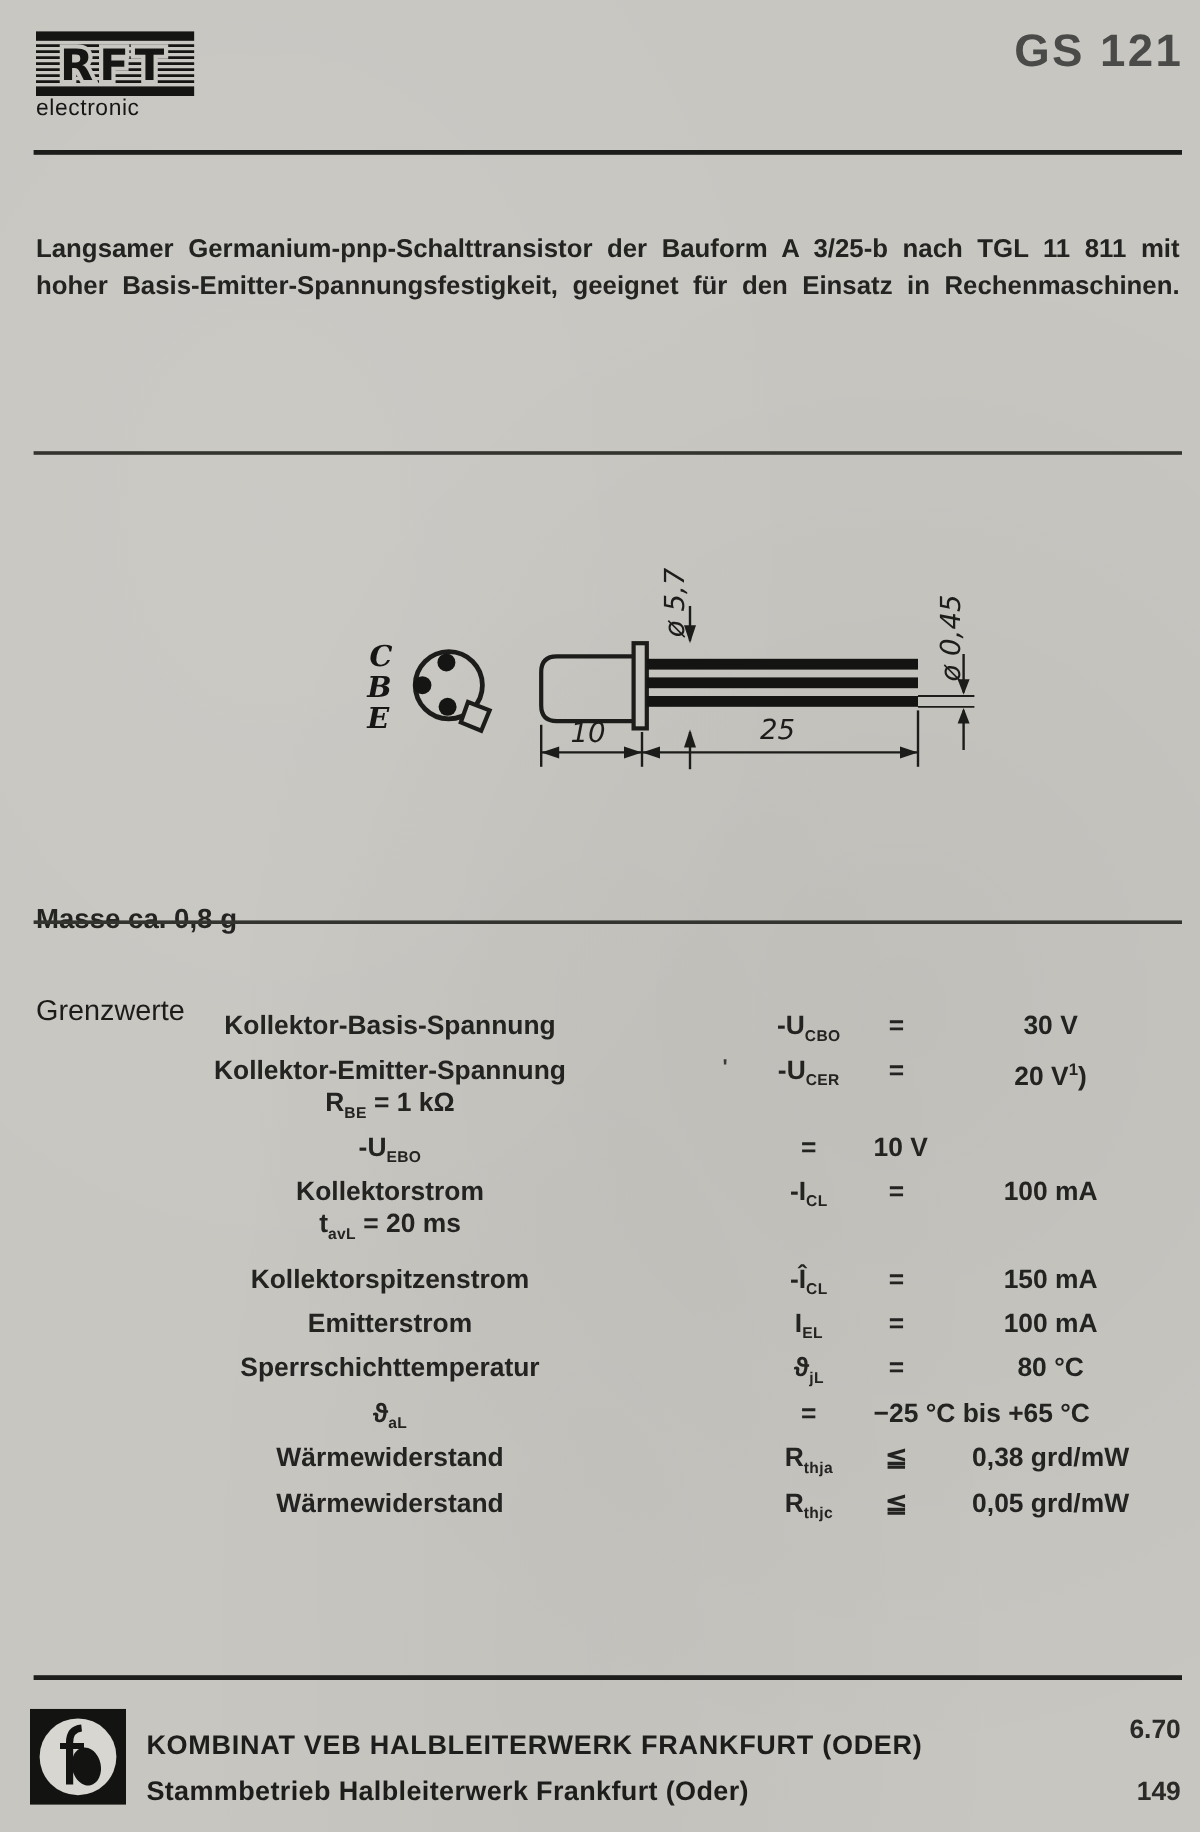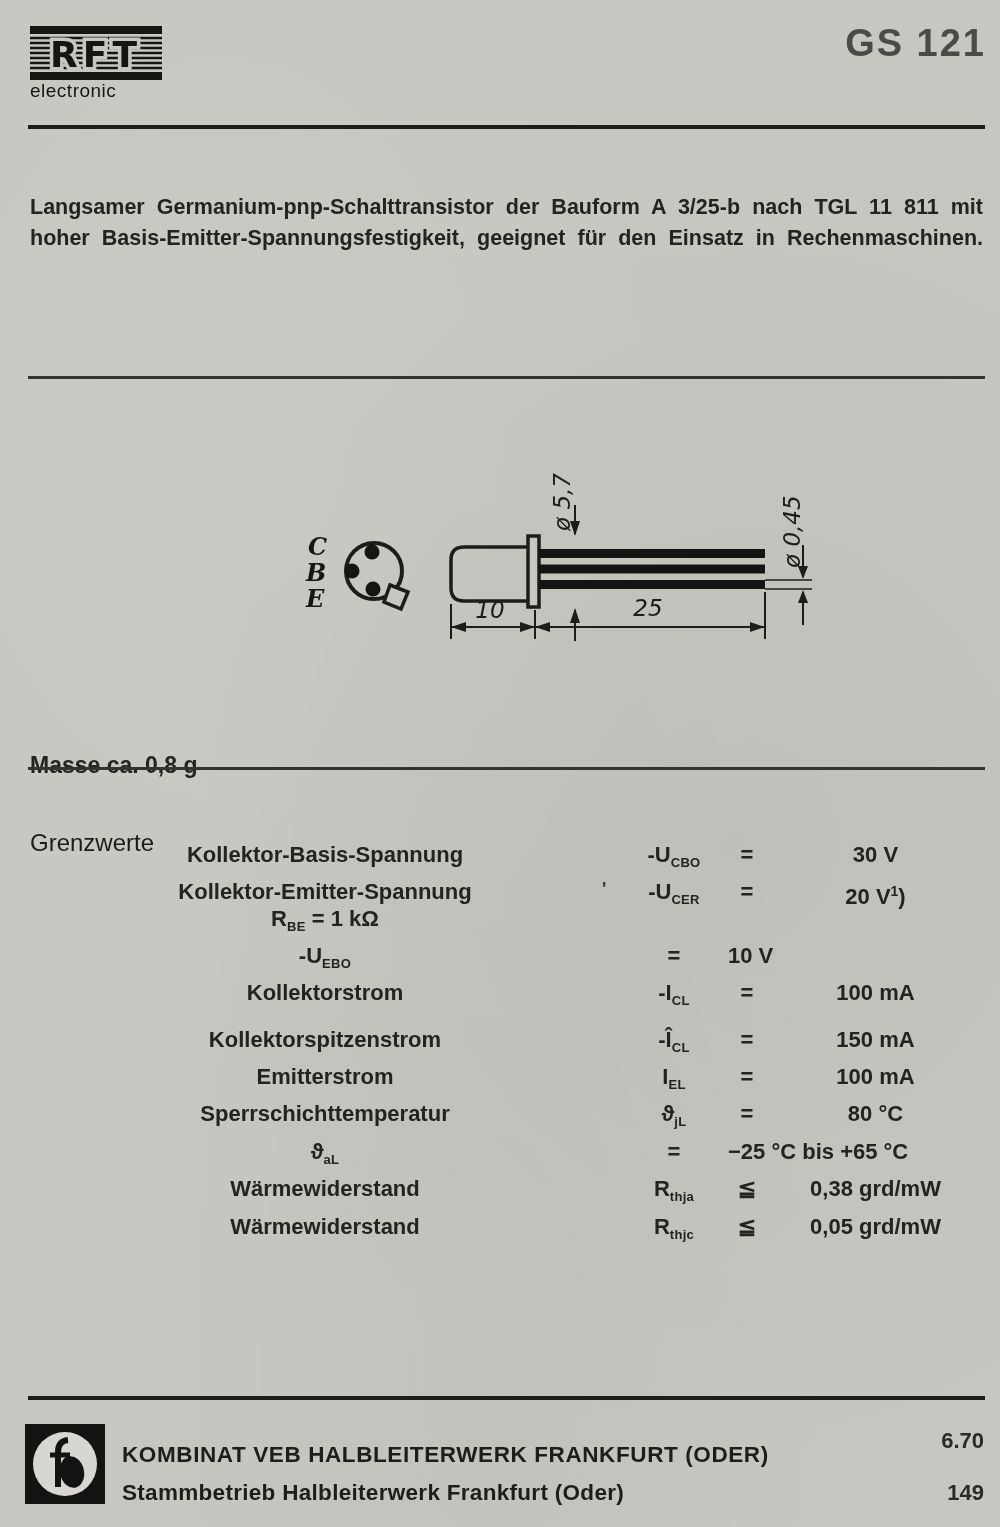--- a/index.html
+++ b/index.html
@@ -164,20 +164,21 @@
 
     <div class="lrow">
       <span class="cell sym-cell"><span>-U</span><sub>EBO</sub></span>
       <span class="cell">=</span>
       <span class="cell">10 V</span>
     </div>
 
     <div class="lrow">
       <span class="cell">
         <span>Kollektorstrom</span>
+        <span class="note"><span>t</span><sub>avL</sub><span> = 20 ms</span></span>
       </span>
       <span class="cell sym-cell"><span>-I</span><sub>CL</sub></span>
       <span class="cell">=</span>
       <span class="cell">100 mA</span>
     </div>
 
     <div class="lrow gap">
       <span class="cell">Kollektorspitzenstrom</span>
       <span class="cell sym-cell"><span>-Î</span><sub>CL</sub></span>
       <span class="cell">=</span>

